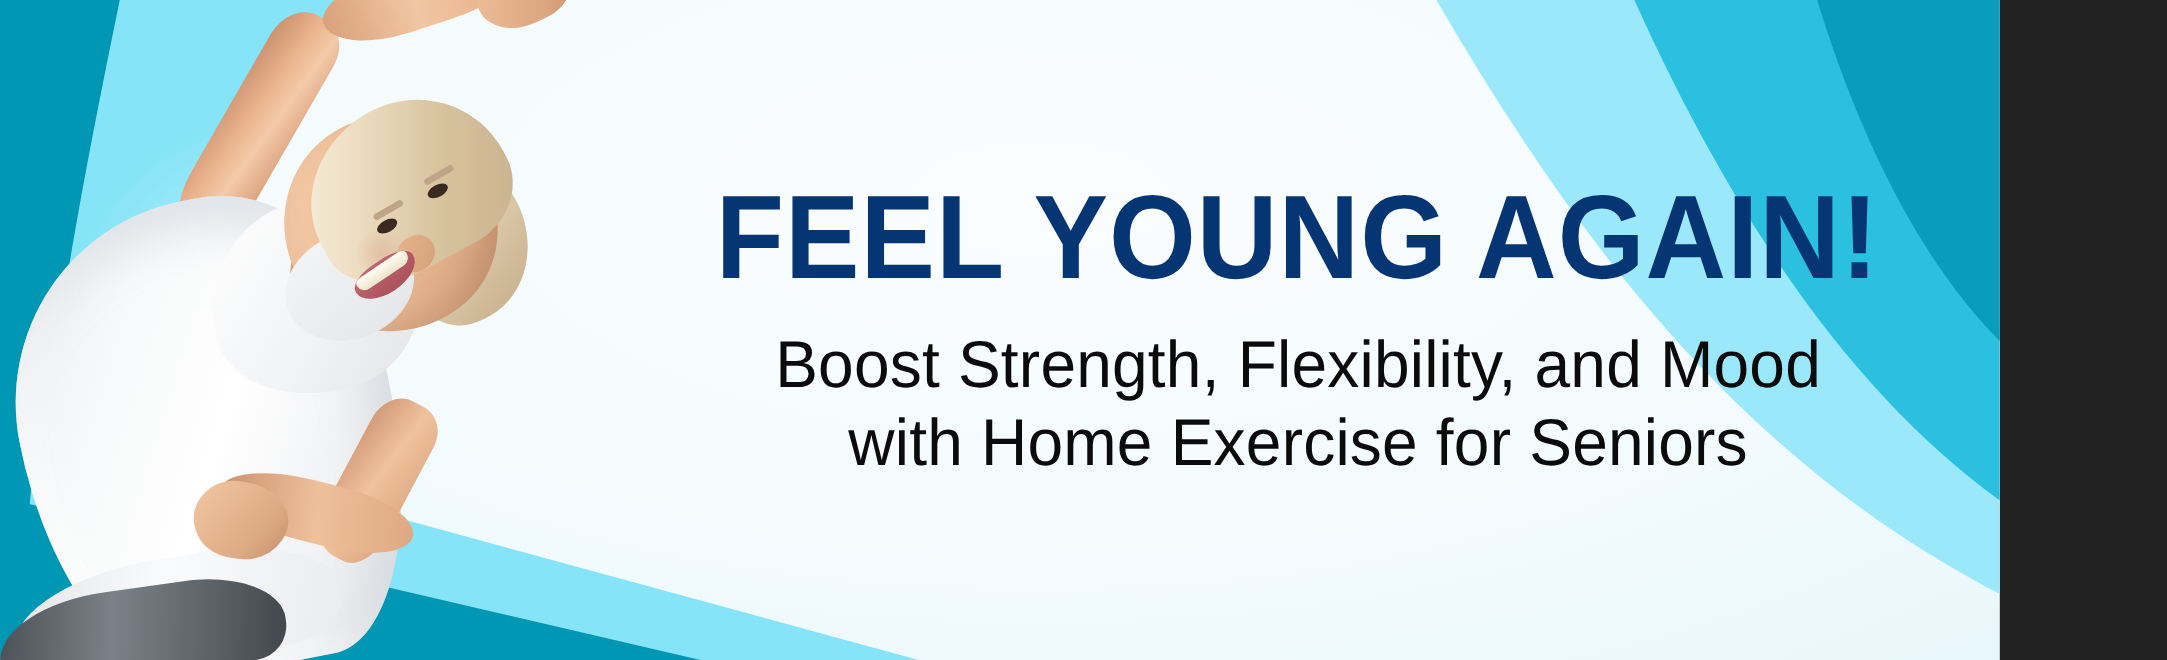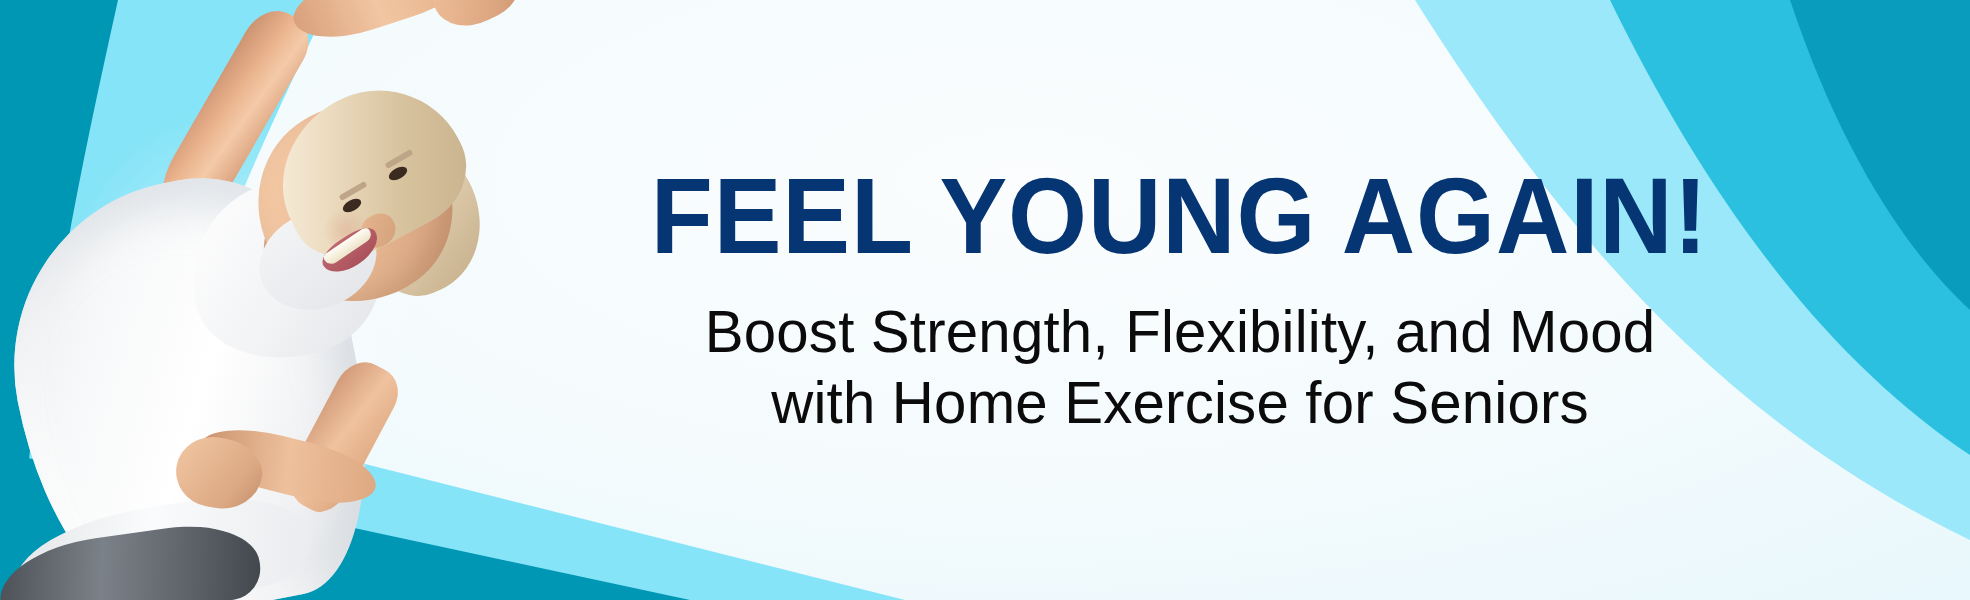--- a/index.html
+++ b/index.html
@@ -1,21 +1,21 @@
 <!DOCTYPE html>
 <html><head>
 <meta charset="utf-8">
 <title>Feel Young Again Banner</title>
 <style>
   html,body{margin:0;padding:0;background:#222;}
   *{box-sizing:border-box;}
 
   #banner{
     position:relative;
-    width:1970px;
+    width:1818px;
     height:600px;
     overflow:hidden;
     font-family:"Liberation Sans", sans-serif;
     background:radial-gradient(120% 160% at 52% 30%, #fbfdfe 0%, #f4fbfd 32%, #e7f7fc 62%, #d7f2fc 100%);
   }
 
   
   .layer{position:absolute;top:0;left:0;width:100%;height:100%;pointer-events:none;}
 
   

